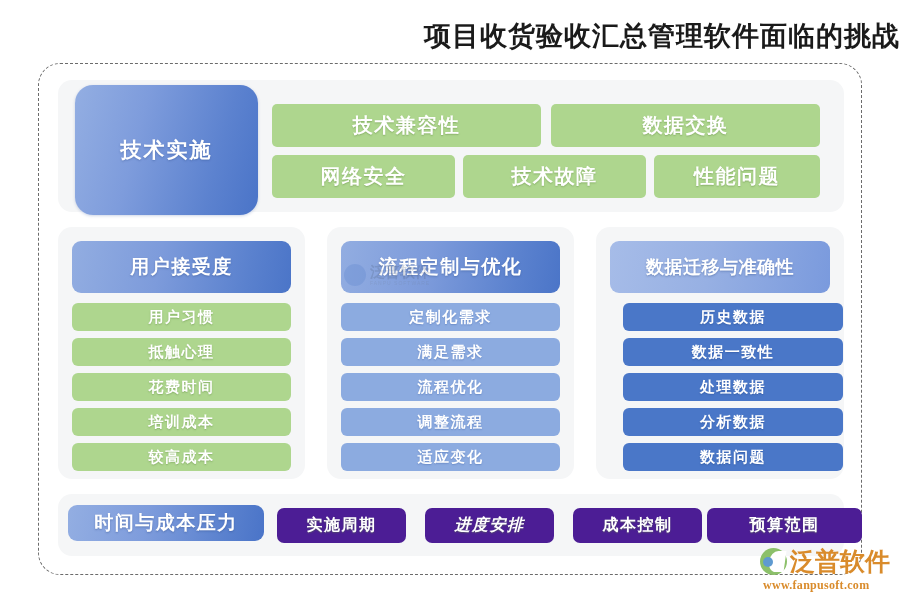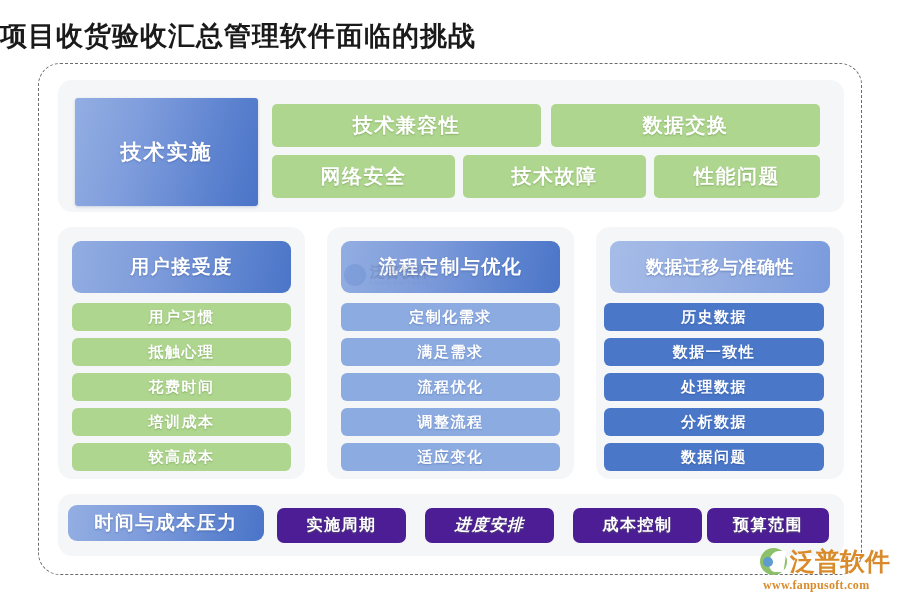--- a/index.html
+++ b/index.html
@@ -12,21 +12,21 @@
     overflow: hidden;
     position: relative;
   }
 
   
   .page-title {
     position: absolute;
     top: 18px;
     left: 0;
     width: 900px;
-    text-align: left;
+    text-align: right;
     font-family: "Liberation Serif", "DejaVu Serif", serif;
     font-size: 27px;
     font-weight: 700;
     color: #1a1a1a;
     letter-spacing: 1px;
   }
 
   
   .dashed-frame {
     position: absolute;
@@ -49,24 +49,24 @@
   .top-panel {
     left: 58px;
     top: 80px;
     width: 786px;
     height: 132px;
   }
 
   .tech-main {
     position: absolute;
     left: 75px;
-    top: 98px;
+    top: 85px;
     width: 183px;
-    height: 108px;
-    border-radius: 3px;
+    height: 130px;
+    border-radius: 18px;
     background: linear-gradient(105deg, #93aee2 0%, #7e9cdc 35%, #5c82cf 75%, #4a74c8 100%);
     display: flex;
     align-items: center;
     justify-content: center;
     box-shadow: 0 1px 3px rgba(60,90,160,0.25);
   }
 
   .tech-main span {
     font-family: "Liberation Serif", "DejaVu Serif", serif;
     font-size: 21px;
@@ -140,21 +140,21 @@
     font-weight: 700;
     color: #ffffff;
     letter-spacing: 1.5px;
   }
   .item.green { background: #aed68e; text-shadow: 0 1px 1.5px rgba(90,130,60,0.45); }
   .item.mid   { background: #8cabe0; text-shadow: 0 1px 1.5px rgba(60,95,165,0.40); }
   .item.dark  { background: #4a77c8; text-shadow: 0 1px 1.5px rgba(35,70,140,0.45); }
 
   .i1 { left: 72px;  width: 219px; }
   .i2 { left: 341px; width: 219px; }
-  .i3 { left: 604px; width: 220px; }
+  .i3 { left: 623px; width: 220px; }
 
   .r0 { top: 303px; }
   .r1 { top: 338px; }
   .r2 { top: 373px; }
   .r3 { top: 408px; }
   .r4 { top: 443px; }
 
   
   .bottom-panel {
     left: 58px;
@@ -194,21 +194,21 @@
     font-family: "Liberation Serif", "DejaVu Serif", serif;
     font-size: 16px;
     font-weight: 700;
     color: #ffffff;
     letter-spacing: 1.5px;
     text-shadow: 0 1px 1.5px rgba(90,130,60,0.45);
   }
   .b0 { left: 277px; width: 129px; }
   .b1 { left: 425px; width: 129px; font-style: italic; }
   .b2 { left: 573px; width: 129px; }
-  .b3 { left: 707px; width: 122px; }
+  .b3 { left: 707px; width: 155px; }
 
   
   .watermark {
     position: absolute;
     left: 344px;
     top: 258px;
     width: 130px;
     height: 34px;
     opacity: 0.22;
     display: flex;

